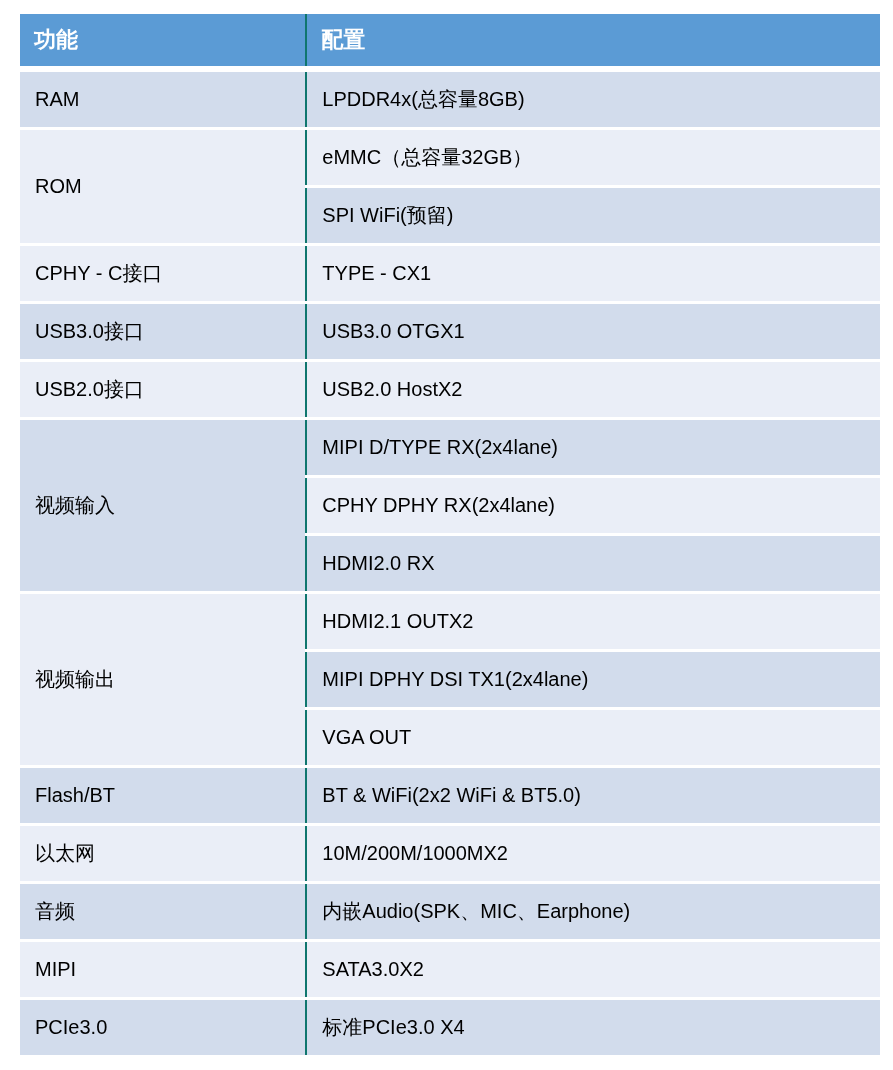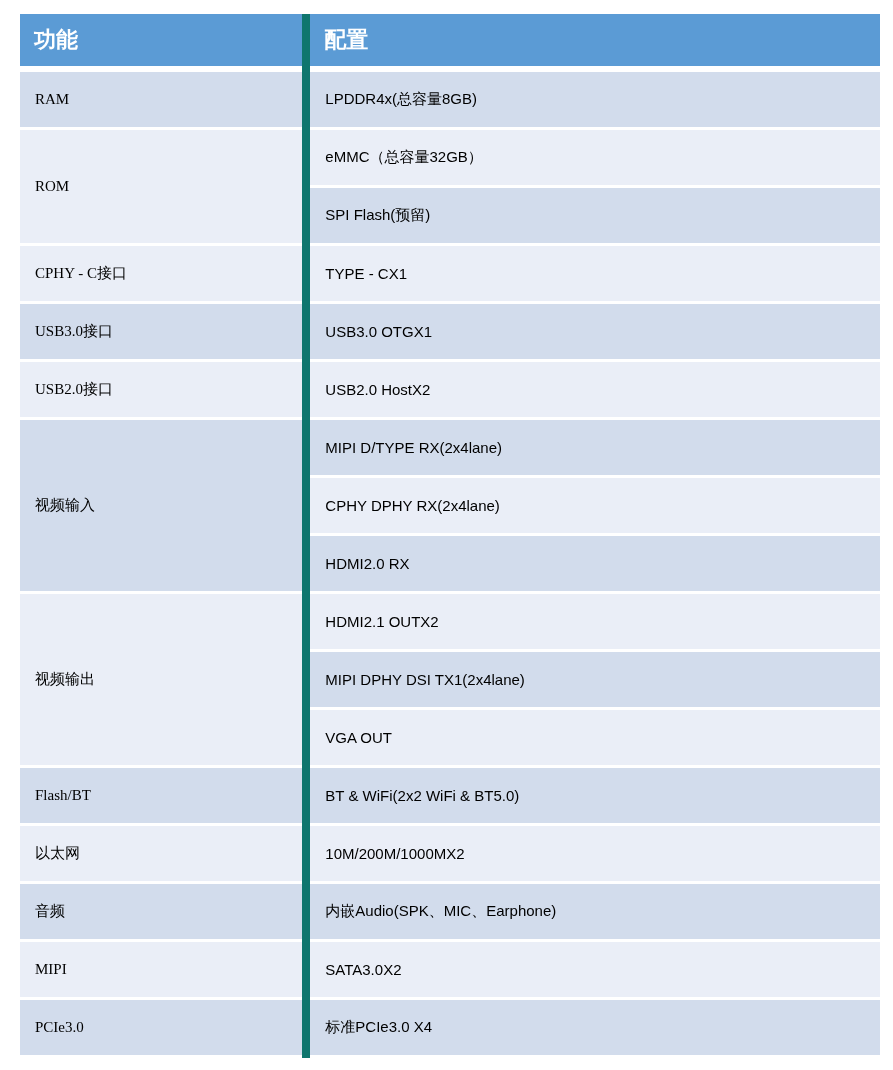--- a/index.html
+++ b/index.html
@@ -25,24 +25,24 @@
     background: var(--header_bg, #5B9BD5);
     color: var(--header_text, #ffffff);
     font-size: 22px;
     font-weight: bold;
     text-align: left;
     height: 52px;
     padding: 0 0 0 14px;
     border-bottom: 6px solid #ffffff;
     vertical-align: middle;
   }
-  th.fn, td.fn { border-right: 8px solid #0f766e; font-family: Liberation Serif, serif; }
+  th.fn, td.fn { border-right: 2px solid #0f766e; }
 
   td {
-    font-size: 15px;
+    font-size: 20px;
     color: var(--body_text, #000000);
     height: 55px;
     padding: 0 6px 0 15px;
     border-bottom: 3px solid #ffffff;
     vertical-align: middle;
     overflow: hidden;
     white-space: nowrap;
   }
   td.dark  { background: var(--band_dark, #D2DCEC); }
   td.light { background: var(--band_light, #EAEEF7); }
@@ -64,21 +64,21 @@
   <tbody>
     <tr>
       <td class="fn dark">RAM</td>
       <td class="dark">LPDDR4x(总容量8GB)</td>
     </tr>
     <tr>
       <td class="fn light" rowspan="2">ROM</td>
       <td class="light">eMMC（总容量32GB）</td>
     </tr>
     <tr>
-      <td class="dark">SPI Flash(预留)</td>
+      <td class="dark">SPI WiFi(预留)</td>
     </tr>
     <tr>
       <td class="fn light">CPHY - C接口</td>
       <td class="light">TYPE - CX1</td>
     </tr>
     <tr>
       <td class="fn dark">USB3.0接口</td>
       <td class="dark">USB3.0 OTGX1</td>
     </tr>
     <tr>

